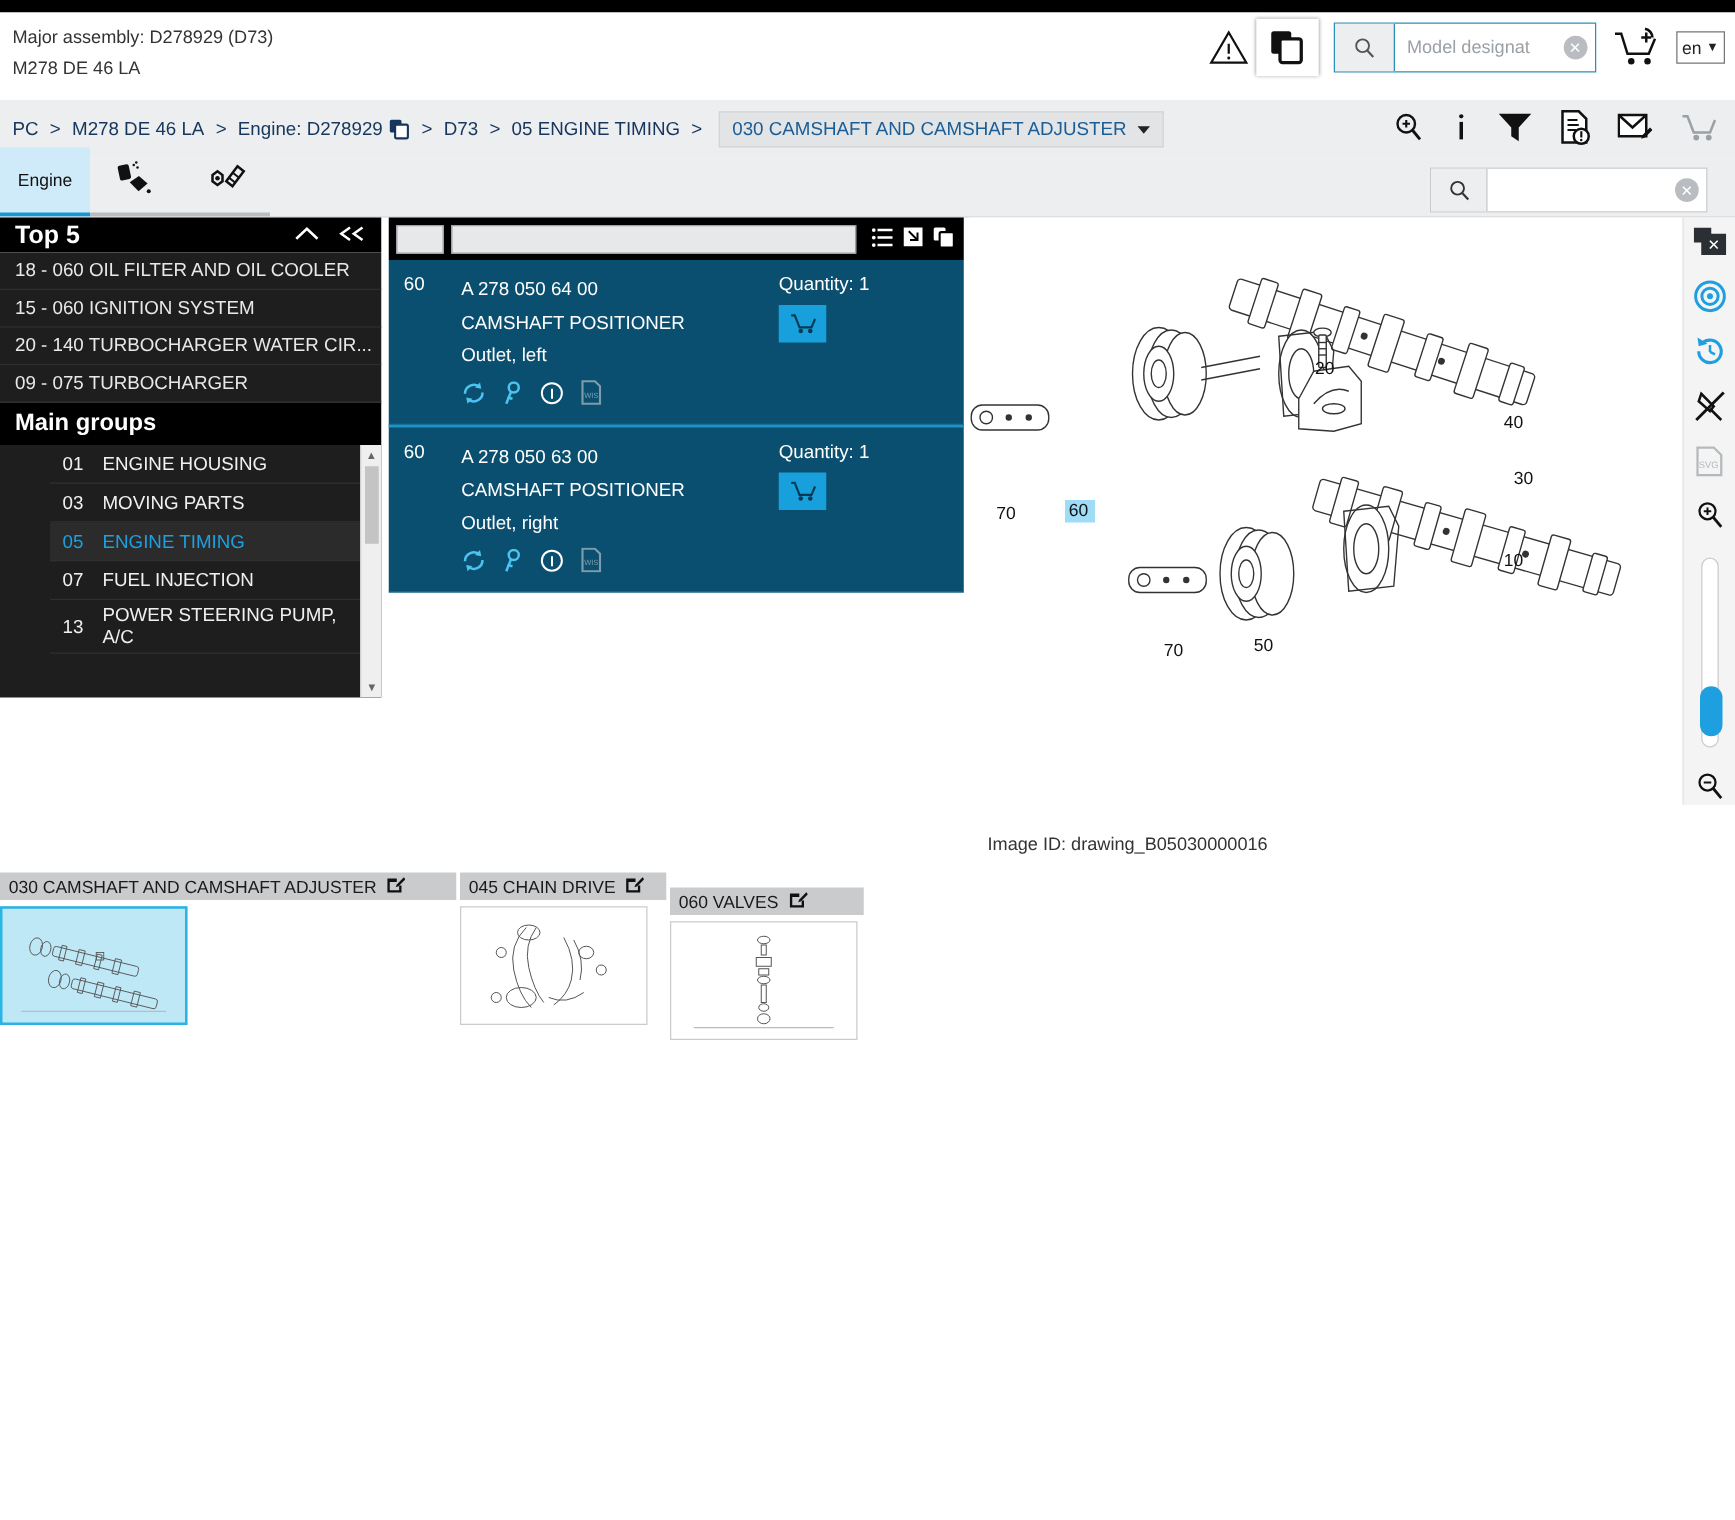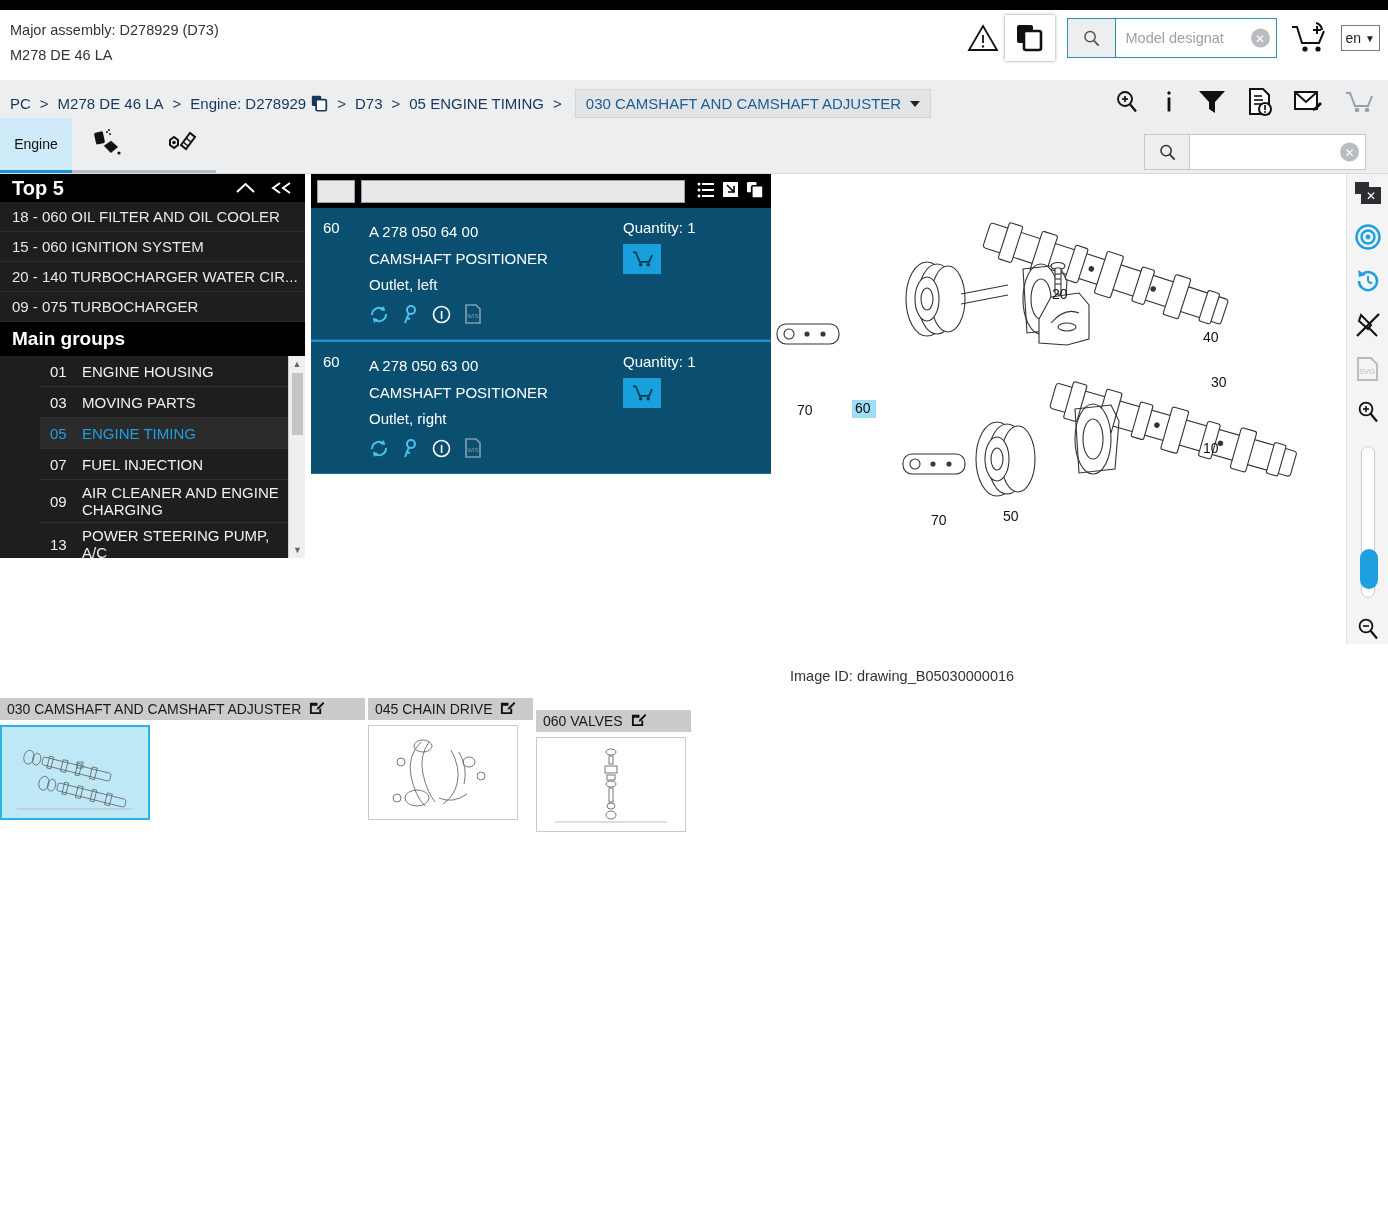--- a/index.html
+++ b/index.html
@@ -410,24 +410,20 @@
           <span class="num">03</span>
           <span class="nm">MOVING PARTS</span>
         </div>
         <div class="mg-row sel">
           <span class="num">05</span>
           <span class="nm">ENGINE TIMING</span>
         </div>
         <div class="mg-row">
           <span class="num">07</span>
           <span class="nm">FUEL INJECTION</span>
-        </div>
-        <div class="mg-row">
-          <span class="num">09</span>
-          <span class="nm" style="display:inline-block;max-width:210px;">AIR CLEANER AND ENGINE CHARGING</span>
         </div>
         <div class="mg-row">
           <span class="num">13</span>
           <span class="nm">POWER STEERING PUMP, A/C</span>
         </div>
       </div>
       <div class="mg-scroll">
         <div class="arrow">▲</div>
         <div class="thumb"></div>
         <div class="arrow" style="position:absolute;bottom:0;left:0;width:17px;">▼</div>

